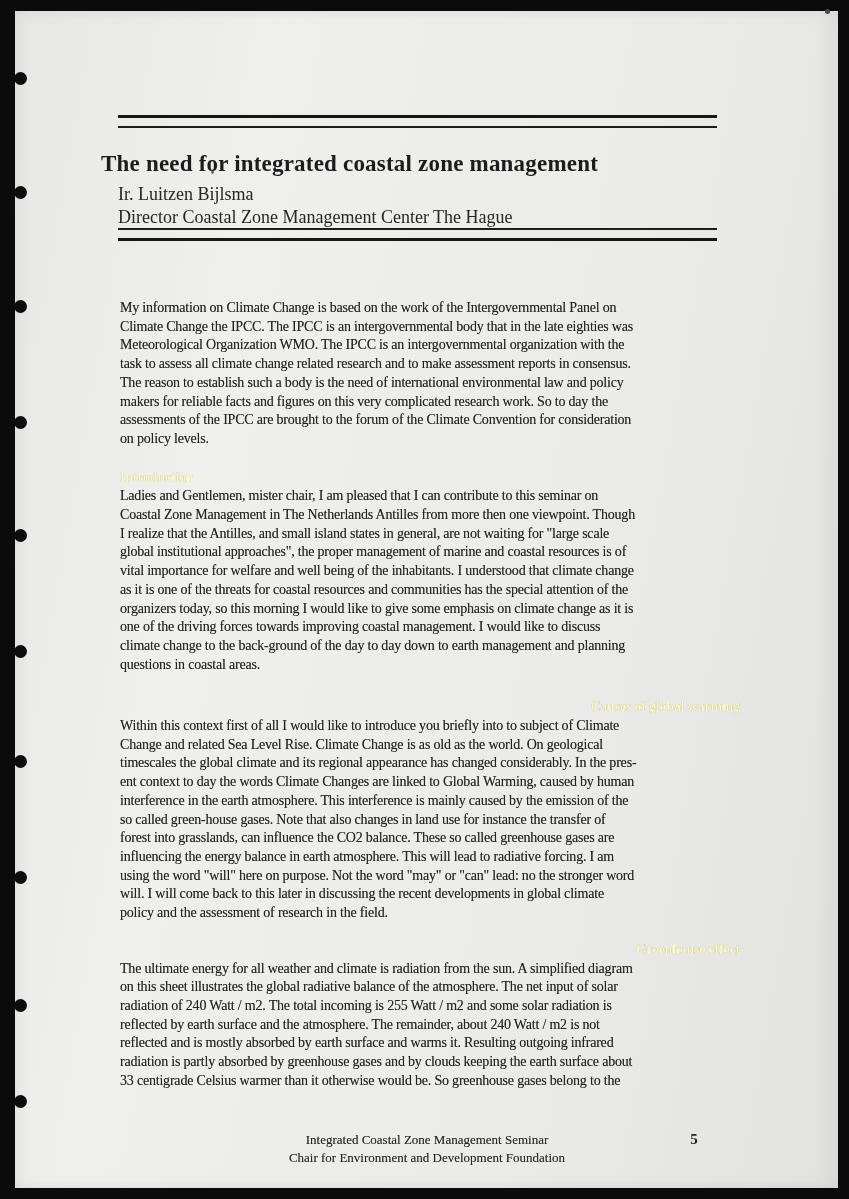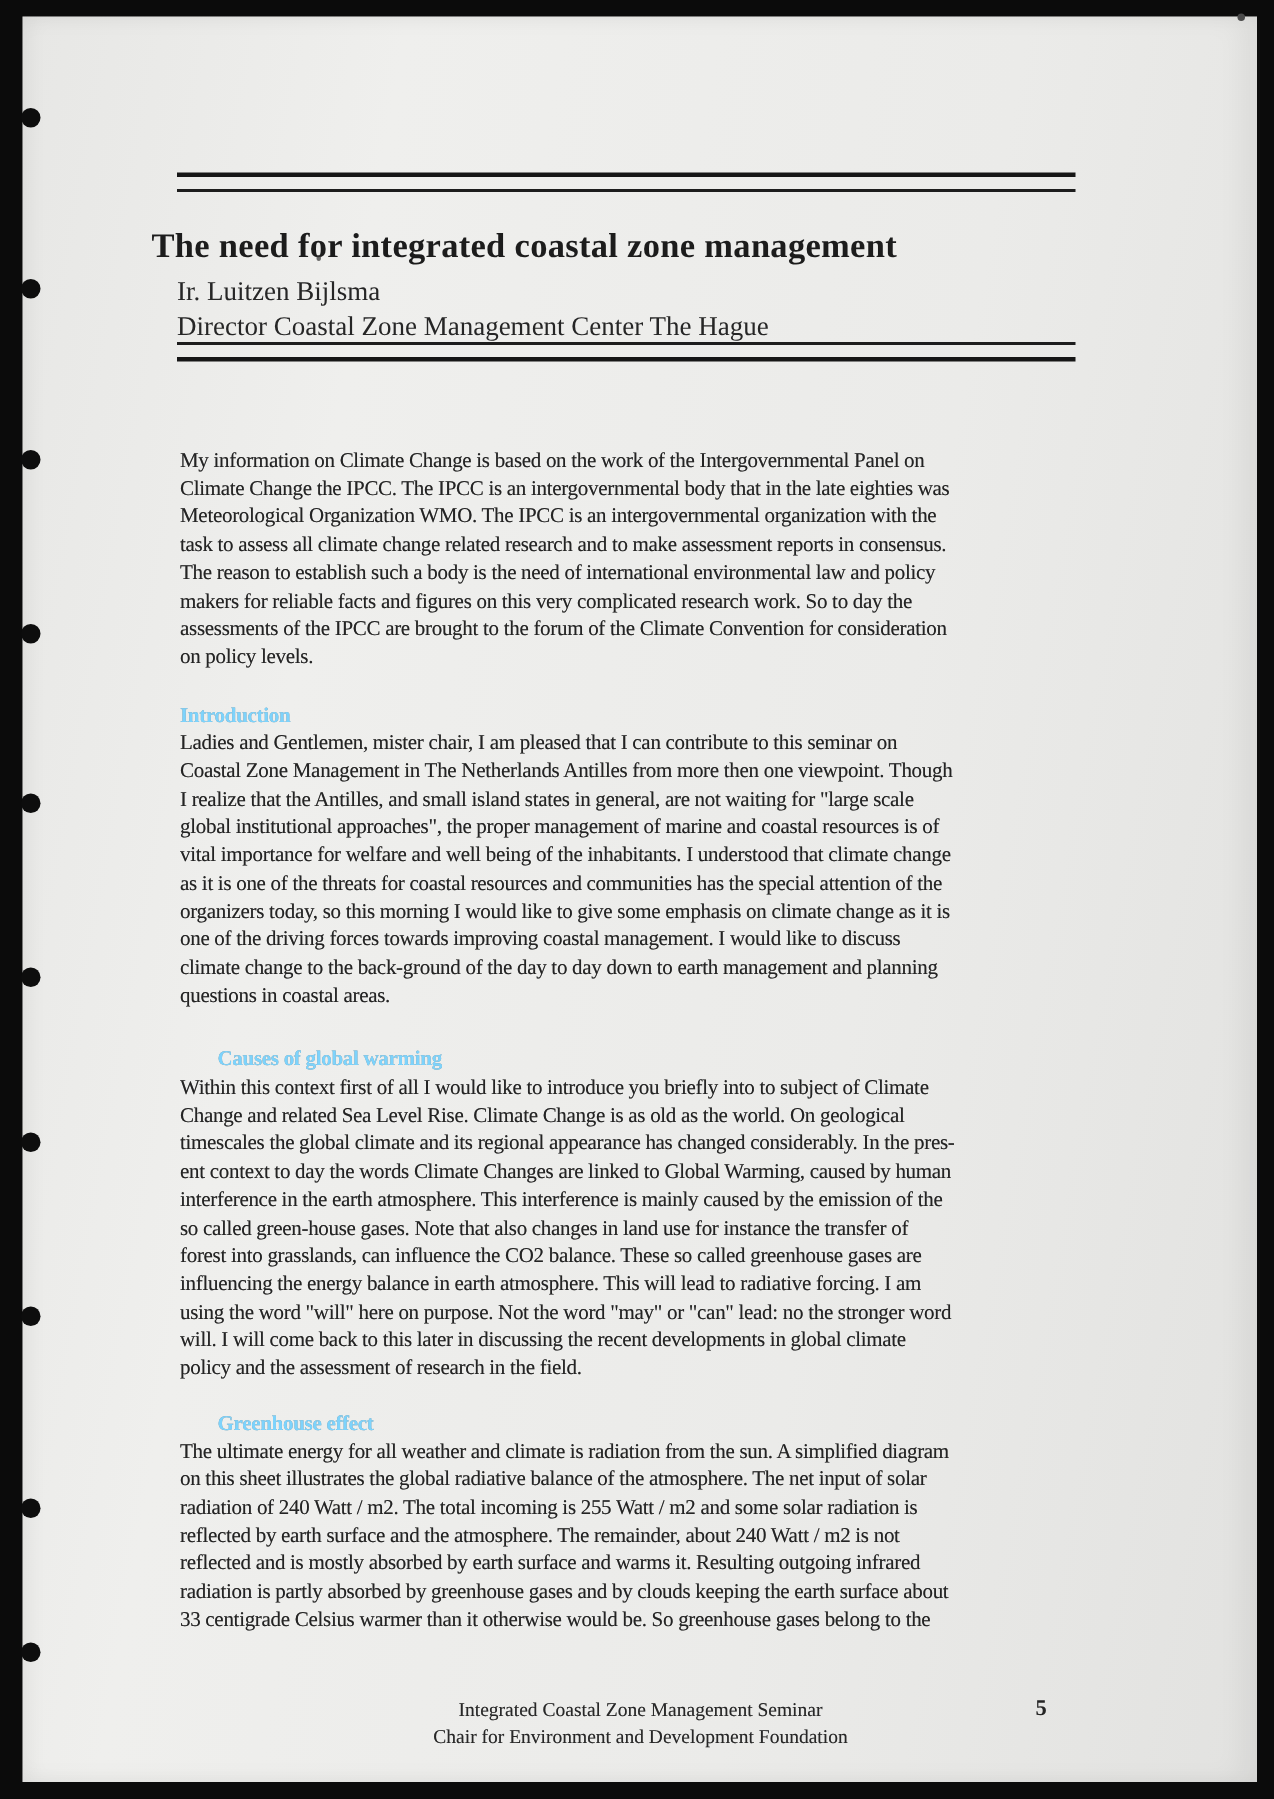--- a/index.html
+++ b/index.html
@@ -40,22 +40,22 @@
   .role{top:207px;}
   .body-text{
     position:absolute;left:120px;top:299px;width:620px;
     font-size:14px;line-height:18.7px;letter-spacing:-0.2px;color:#242424;
     text-shadow:0 0 0.3px rgba(20,20,20,0.45);
   }
   .section{margin-top:20px;}
   .section:first-child{margin-top:0;}
   .section.indented{margin-top:24px;}
   .section:nth-child(4){margin-top:18px;}
-  .section .heading{font-weight:bold;color:#7dd3fc;}
-  .section.indented .heading{margin-left:25px;}
+  .section .heading{font-weight:bold;color:#fef9c3;}
+  .section.indented .heading{margin-left:63px;text-align:right;}
   .line{white-space:nowrap;}
   .footer{
     position:absolute;left:115px;top:1131px;width:624px;text-align:center;
     font-size:13px;line-height:18px;color:#282828;
     text-shadow:0 0 0.3px rgba(20,20,20,0.4);
   }
   .page-number{
     position:absolute;left:684px;top:1131px;width:20px;text-align:center;
     font-size:15px;color:#252525;font-weight:bold;
   }

